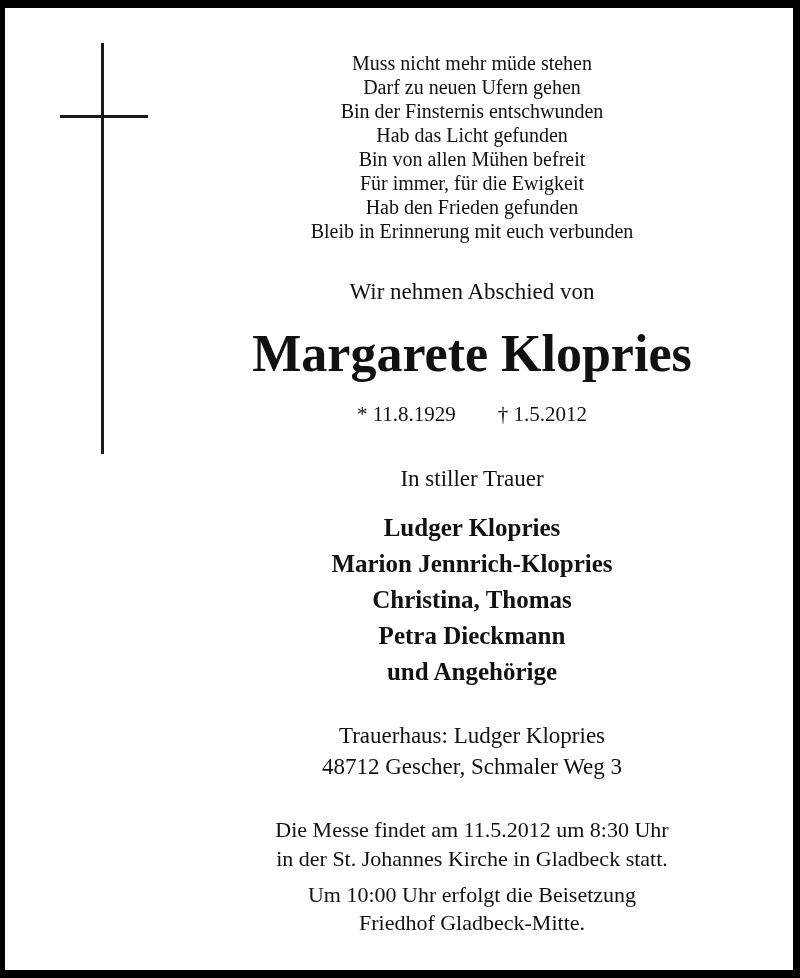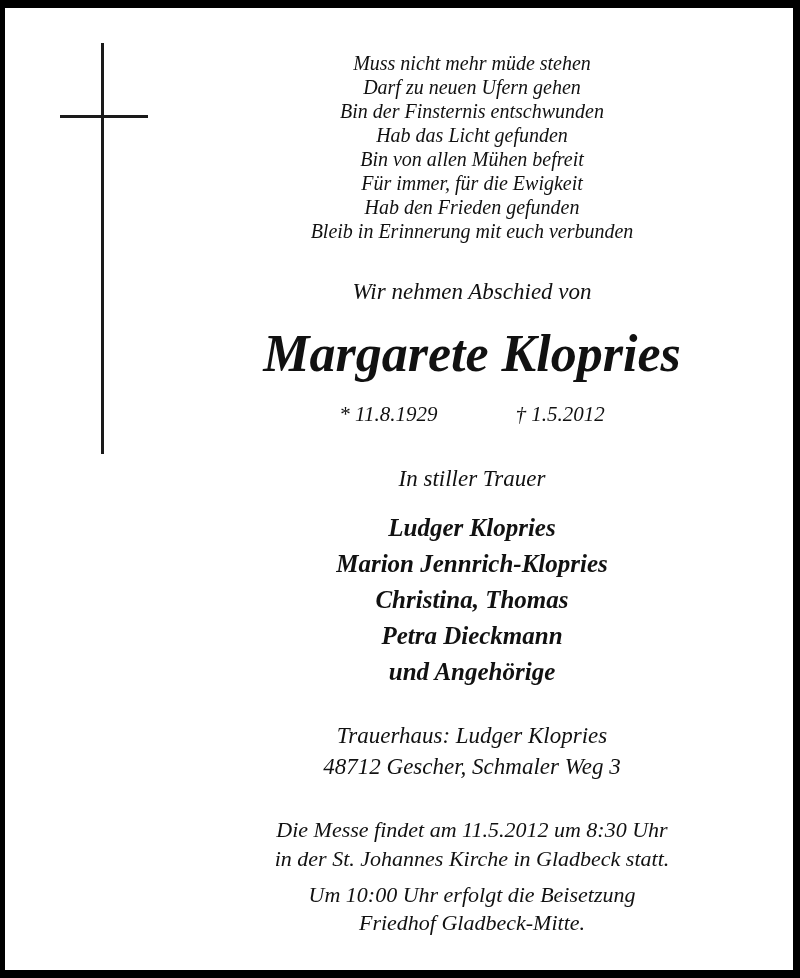--- a/index.html
+++ b/index.html
@@ -15,21 +15,20 @@
     position: absolute;
     left: 0; top: 0;
     width: 800px; height: 978px;
     background: #000;
   }
   .inner {
     position: absolute;
     left: 5px; top: 8px;
     width: 788px; height: 962px;
     background: #ffffff;
-    font-style: italic;
   }
   
   .cross-v {
     position: absolute;
     left: 96px; top: 35px;
     width: 3px; height: 411px;
     background: #1a1a1a;
   }
   .cross-h {
     position: absolute;
@@ -42,21 +41,21 @@
     position: absolute;
     left: 134px;
     width: 666px;
     text-align: center;
     white-space: nowrap;
   }
   .poem        { top: 43px;  font-size: 20px; line-height: 24px; }
   .abschied    { top: 269px; font-size: 23px; line-height: 30px; }
   .name        { top: 318px; font-size: 52px; line-height: 55px; font-weight: bold; }
   .dates       { top: 392px; font-size: 21px; line-height: 28px; }
-  .dates span  { display: inline-block; margin: 0 39px; }
+  .dates span  { display: inline-block; margin: 0 21px; }
   .trauer      { top: 457px; font-size: 23px; line-height: 28px; }
   .mourners    { top: 502px; font-size: 25px; line-height: 36px; font-weight: bold; }
   .trauerhaus  { top: 712px; font-size: 23px; line-height: 31px; }
   .messe       { top: 807px; font-size: 22px; line-height: 29px; }
   .beisetzung  { top: 873px; font-size: 22px; line-height: 28px; }
 </style>
 </head>
 <body>
 
 <div class="page">

